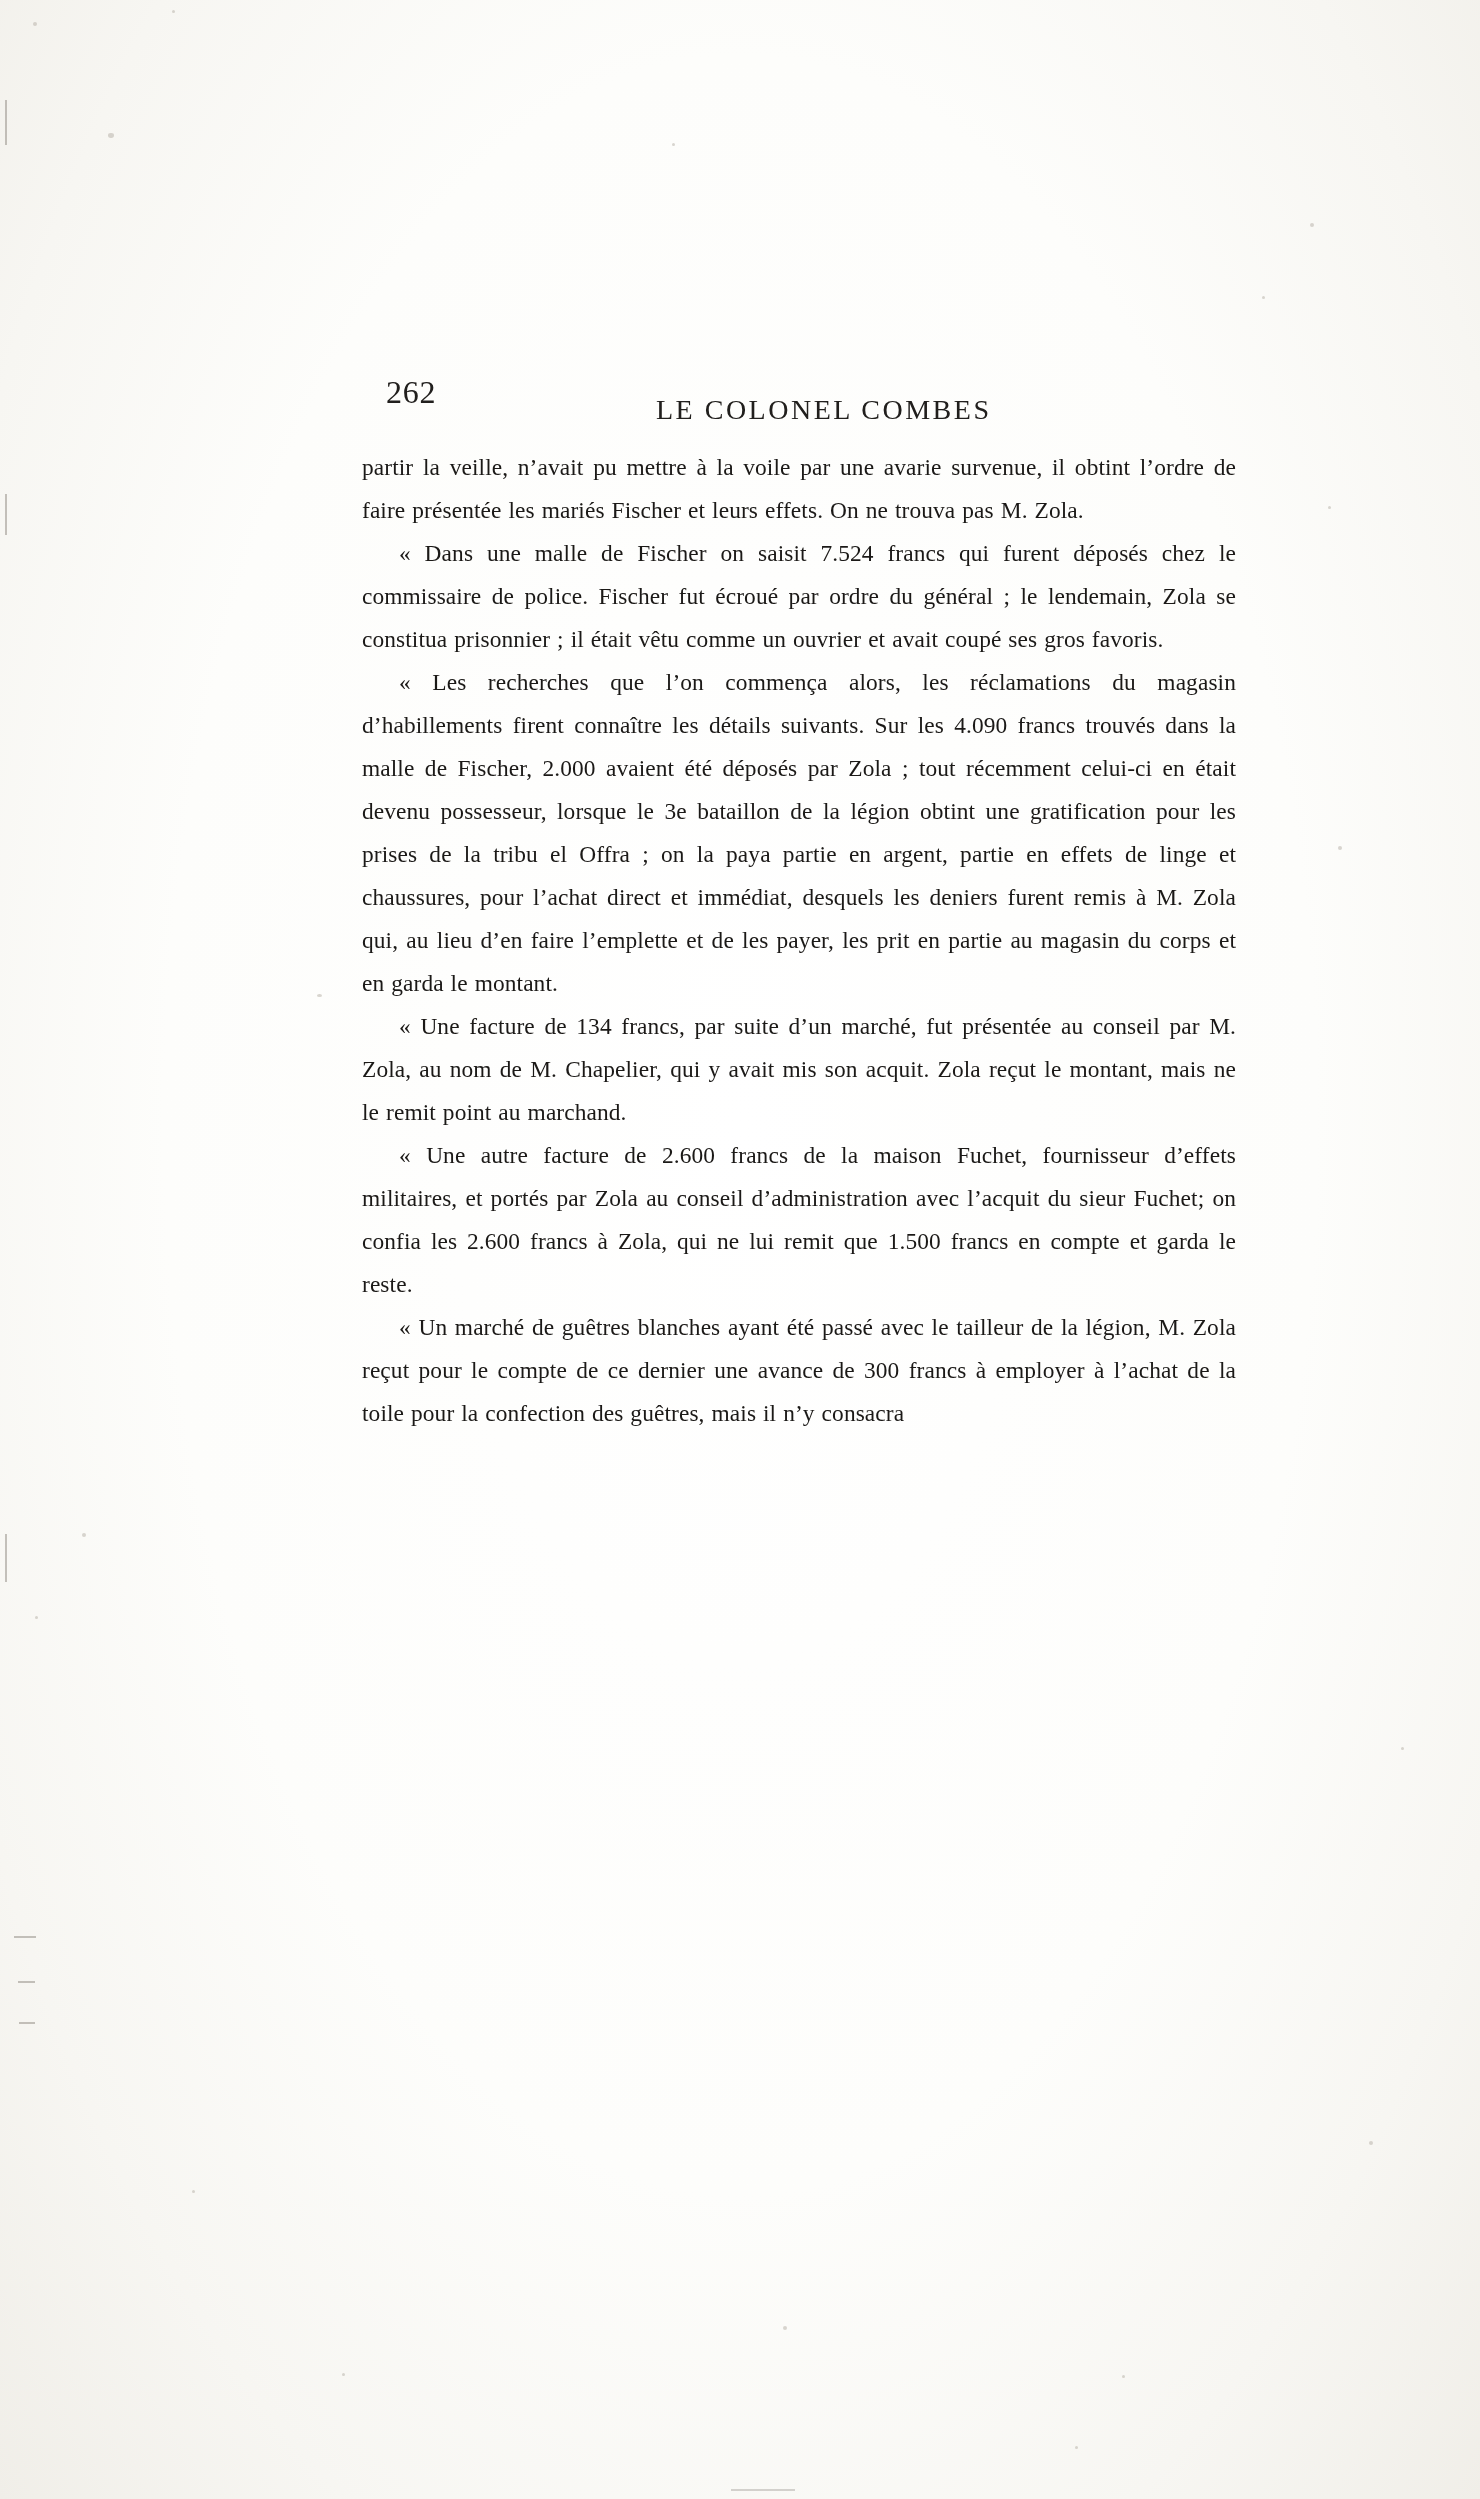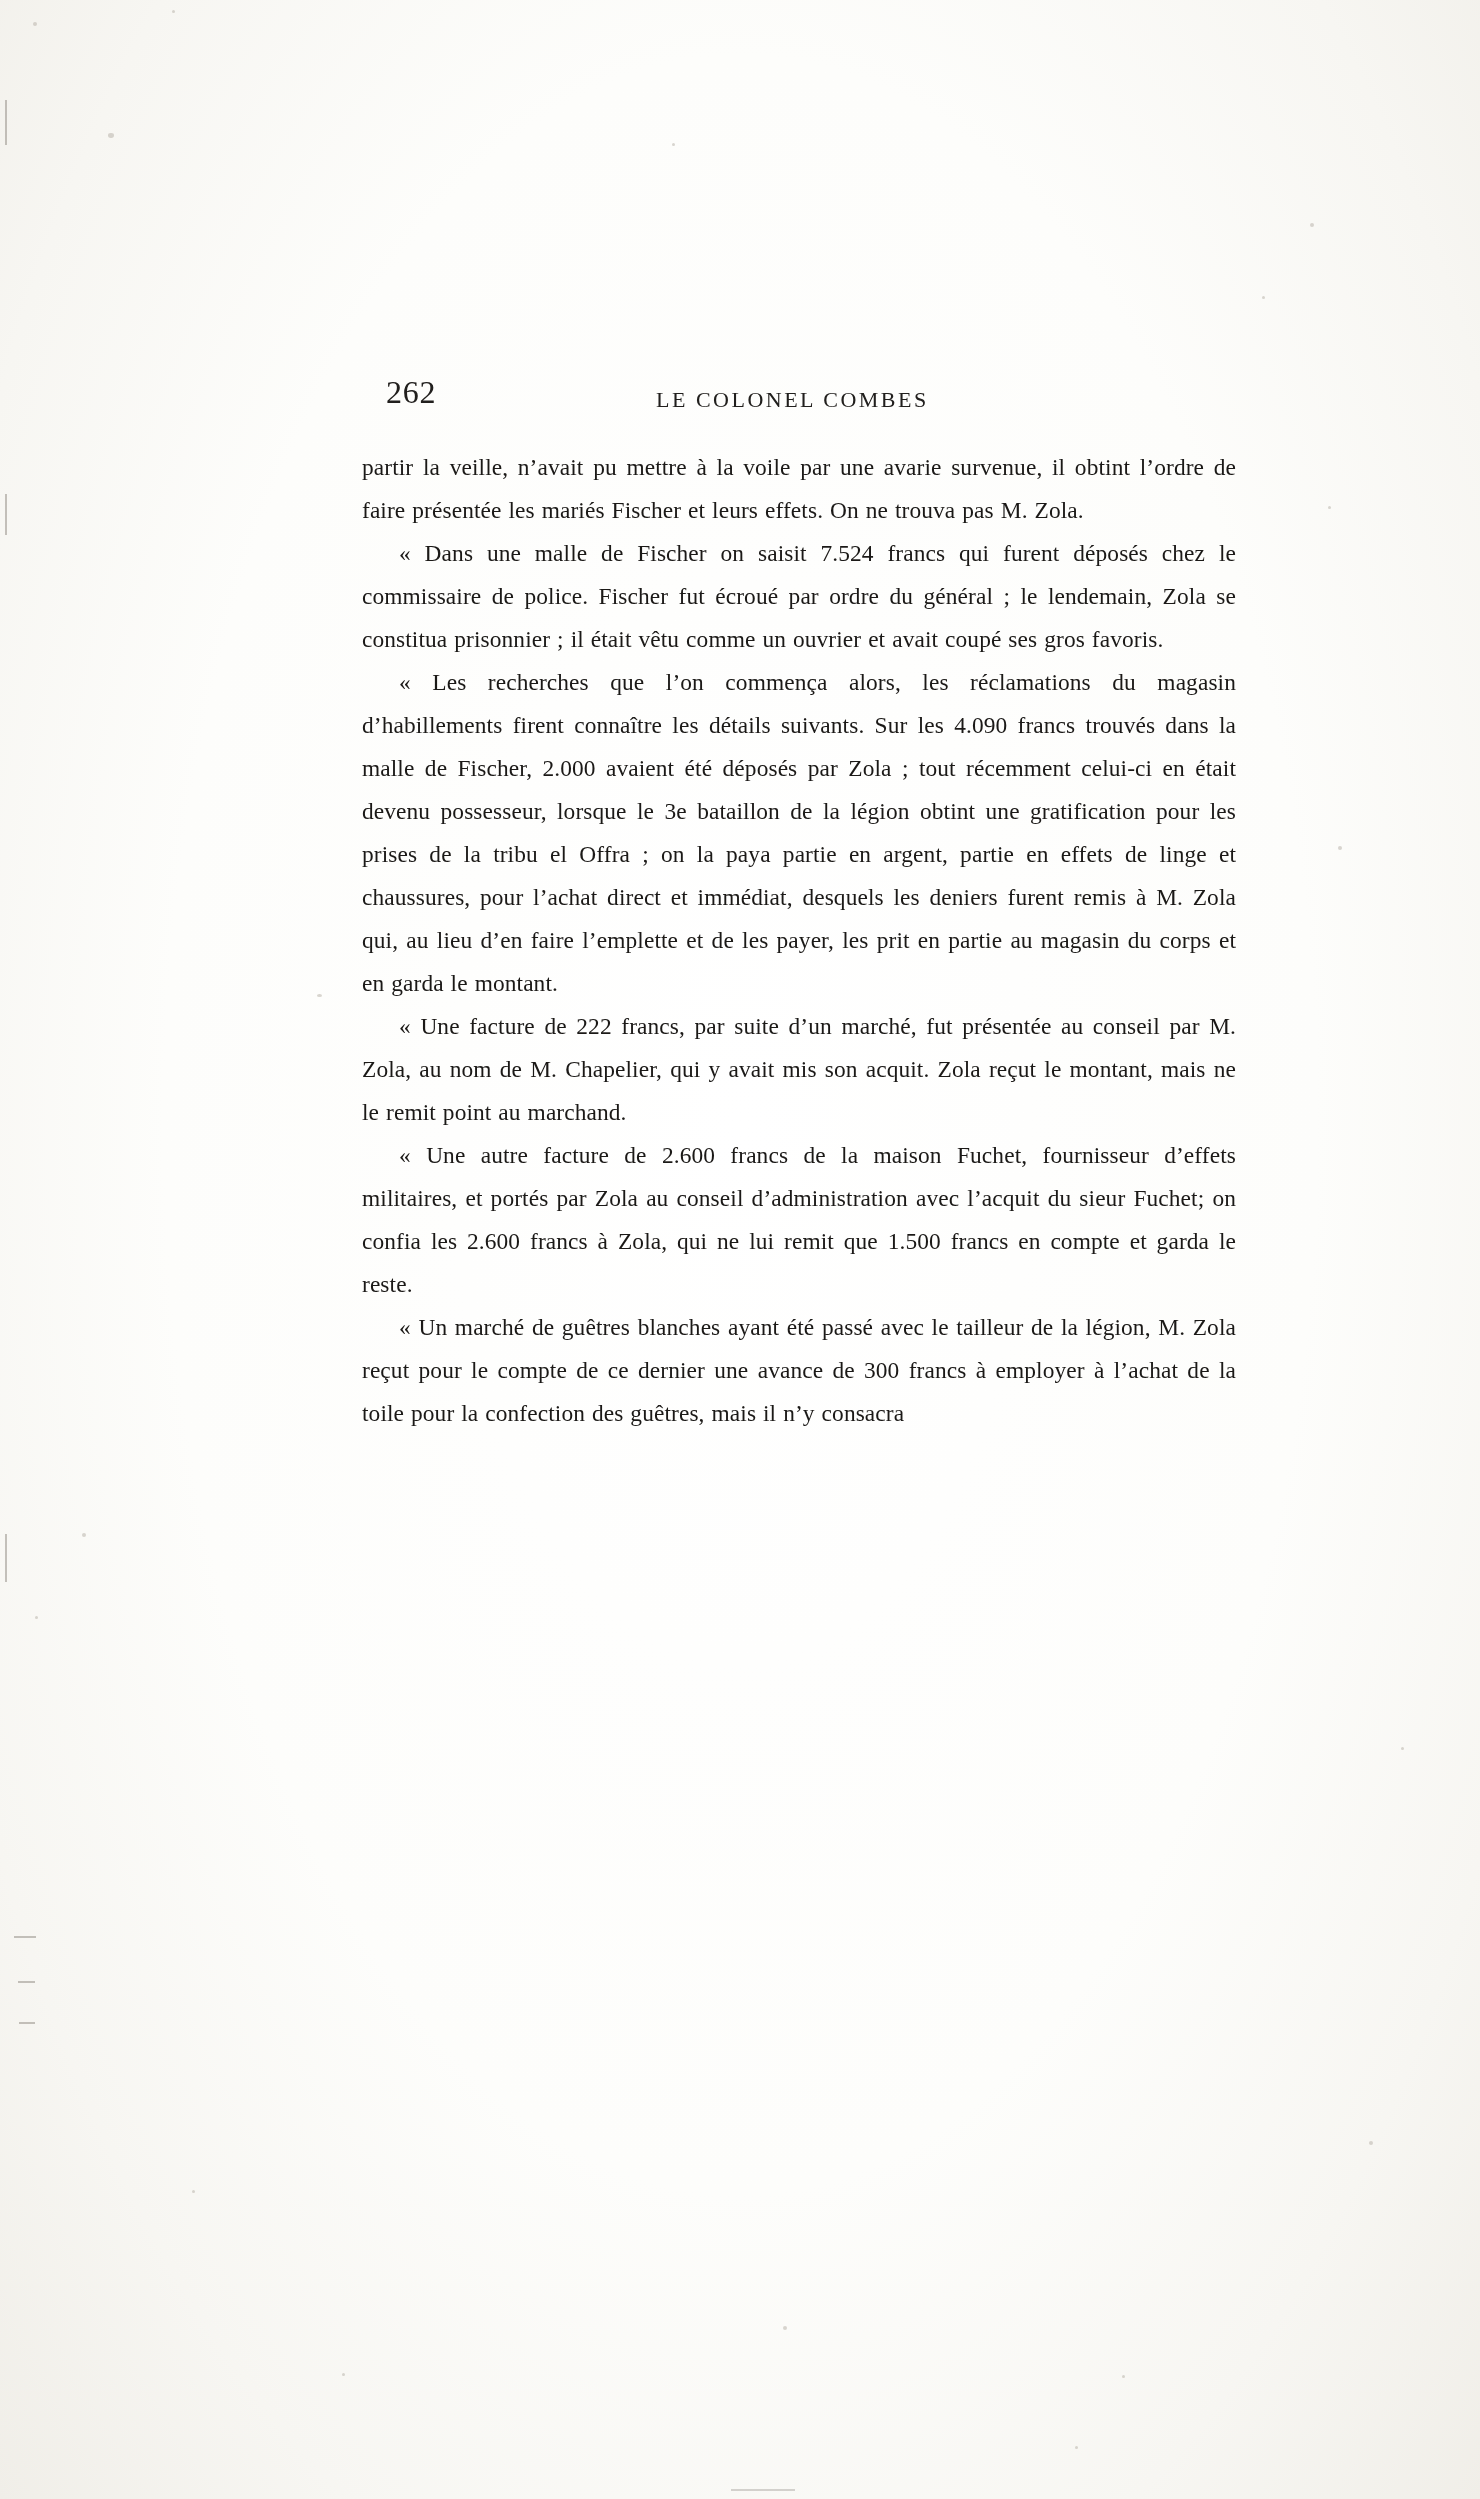--- a/index.html
+++ b/index.html
@@ -55,22 +55,22 @@
     left: 24px;
     top: 0;
     font-size: 32px;
     letter-spacing: 0.8px;
     color: #23211f;
     font-family: "Liberation Serif", serif;
   }
   .running-head {
     position: absolute;
     left: 294px;
-    top: 13px;
-    font-size: 22px;
+    top: 20px;
+    font-size: 28px;
     letter-spacing: 2.5px;
     color: #23211f;
     font-variant: small-caps;
     text-transform: uppercase;
   }
 
   p.para {
     margin: 0 0 0 0;
     font-size: 23.4px;
     line-height: 43px;
@@ -127,19 +127,19 @@
   <div class="content">
 
     <div class="header-row">
       <div class="folio">262</div>
       <div class="running-head">LE COLONEL COMBES</div>
     </div>
 
     <p class="para">partir la veille, n’avait pu mettre à la voile par une avarie survenue, il obtint l’ordre de faire présentée les mariés Fischer et leurs effets. On ne trouva pas M. Zola.</p>
     <p class="para indent">« Dans une malle de Fischer on saisit 7.524 francs qui furent déposés chez le commissaire de police. Fischer fut écroué par ordre du général ; le lendemain, Zola se constitua prisonnier ; il était vêtu comme un ouvrier et avait coupé ses gros favoris.</p>
     <p class="para indent">« Les recherches que l’on commença alors, les réclamations du magasin d’habillements firent connaître les détails suivants. Sur les 4.090 francs trouvés dans la malle de Fischer, 2.000 avaient été déposés par Zola ; tout récemment celui-ci en était devenu possesseur, lorsque le 3e bataillon de la légion obtint une gratification pour les prises de la tribu el Offra ; on la paya partie en argent, partie en effets de linge et chaussures, pour l’achat direct et immédiat, desquels les deniers furent remis à M. Zola qui, au lieu d’en faire l’emplette et de les payer, les prit en partie au magasin du corps et en garda le montant.</p>
-    <p class="para indent">« Une facture de 222 francs, par suite d’un marché, fut présentée au conseil par M. Zola, au nom de M. Chapelier, qui y avait mis son acquit. Zola reçut le montant, mais ne le remit point au marchand.</p>
+    <p class="para indent">« Une facture de 134 francs, par suite d’un marché, fut présentée au conseil par M. Zola, au nom de M. Chapelier, qui y avait mis son acquit. Zola reçut le montant, mais ne le remit point au marchand.</p>
     <p class="para indent">« Une autre facture de 2.600 francs de la maison Fuchet, fournisseur d’effets militaires, et portés par Zola au conseil d’administration avec l’acquit du sieur Fuchet; on confia les 2.600 francs à Zola, qui ne lui remit que 1.500 francs en compte et garda le reste.</p>
     <p class="para indent">« Un marché de guêtres blanches ayant été passé avec le tailleur de la légion, M. Zola reçut pour le compte de ce dernier une avance de 300 francs à employer à l’achat de la toile pour la confection des guêtres, mais il n’y consacra</p>
 
   </div>
 </div>
 
 
 </body></html>

